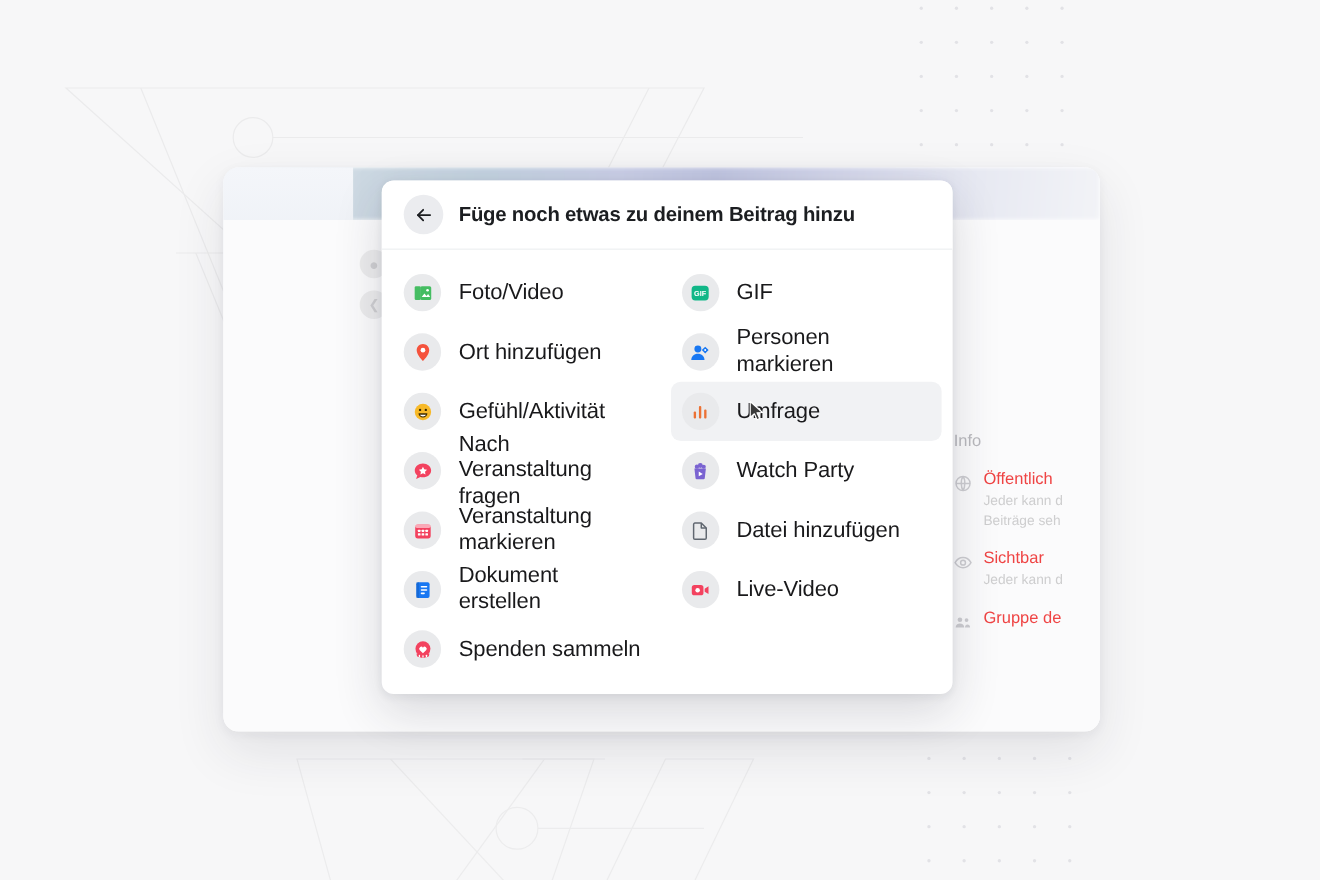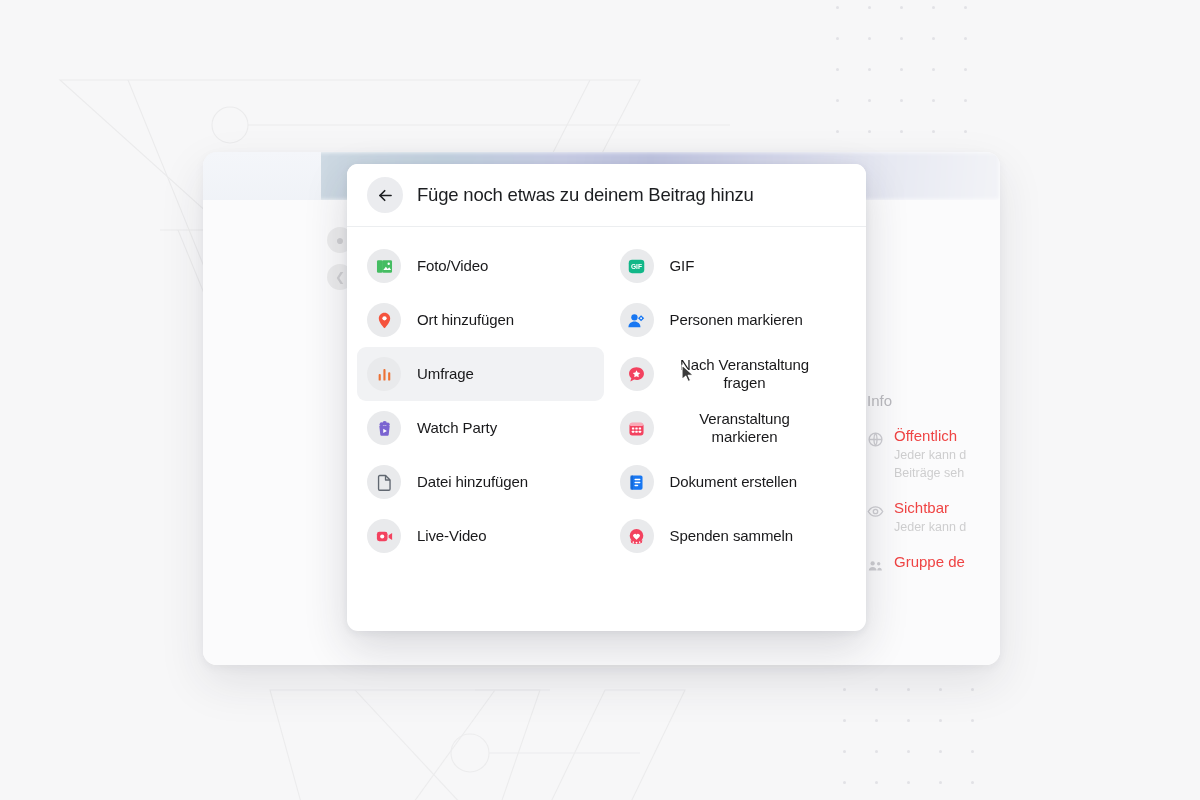--- a/index.html
+++ b/index.html
@@ -62,38 +62,38 @@
   }
   #dialog-header{
     height:62px;display:flex;align-items:center;gap:14px;
     padding:0 0 0 20px;border-bottom:1px solid #eceef0;background:#fff;
   }
   #back-button{
     width:36px;height:36px;border-radius:50%;background:#ebecef;
     display:flex;align-items:center;justify-content:center;flex:0 0 36px;
     border:none;cursor:pointer;padding:0;
   }
-  #dialog-title{font-size:18.5px;font-weight:400;color:#1c1e21;letter-spacing:-.2px;}
+  #dialog-title{font-size:18.5px;font-weight:700;color:#1c1e21;letter-spacing:-.2px;}
 
   #options-grid{
     padding:12px 10px 14px 10px;
     display:grid;grid-template-columns:1fr 1fr;column-gap:6px;row-gap:0;
   }
   .option-row{
     display:flex;align-items:center;gap:16px;
     height:54px;padding:0 10px;border-radius:9px;cursor:pointer;
     background:transparent;
   }
   .option-row.is-hovered{background:#f1f2f4;}
   .option-icon{
     width:34px;height:34px;flex:0 0 34px;border-radius:50%;
     background:#e9eaec;display:flex;align-items:center;justify-content:center;
   }
   .option-label{
-    font-size:15px;color:#19191b;line-height:1.2;letter-spacing:-.1px;text-align:center;
+    font-size:20px;color:#19191b;line-height:1.2;letter-spacing:-.1px;
   }
   .option-label.two-line{line-height:1.18;}
 
   
   #cursor{position:absolute;left:681px;top:364px;width:16px;height:20px;pointer-events:none;}
 </style>
 </head>
 <body>
 
 <div id="bg-layer">
@@ -266,20 +266,32 @@
         <span class="option-icon">
           <svg width="19" height="19" viewBox="0 0 24 24">
             <circle cx="9.4" cy="8" r="4" fill="#1877f2"></circle>
                 <path d="M1.8 20.5c0-4.3 3.3-7.2 7.6-7.2s7.6 2.9 7.6 7.2z" fill="#1877f2"></path>
                 <path d="M17.8 5.3l3.9 3.9-3.9 3.9-3.9-3.9z" fill="#1877f2"></path>
                 <circle cx="17.8" cy="9.2" r="1.15" fill="#ffffff"></circle>
           </svg>
         </span>
         <span class="option-label two-line" style="max-width: 150px;">Personen markieren</span>
       </div>
+      <div class="option-row">
+        <span class="option-icon">
+          <svg width="19" height="19" viewBox="0 0 24 24">
+            <circle cx="12" cy="12" r="9.4" fill="#f7b928"></circle>
+                <circle cx="8.7" cy="9.7" r="1.35" fill="#3d2b00"></circle>
+                <circle cx="15.3" cy="9.7" r="1.35" fill="#3d2b00"></circle>
+                <path d="M6.9 13.4h10.2c0 2.9-2.3 4.9-5.1 4.9s-5.1-2-5.1-4.9z" fill="#3d2b00"></path>
+                <path d="M8.6 15.2h6.8c-.6 1.2-1.9 2-3.4 2s-2.8-.8-3.4-2z" fill="#ffffff"></path>
+          </svg>
+        </span>
+        <span class="option-label">Gefühl/Aktivität</span>
+      </div>
       <div class="option-row is-hovered">
         <span class="option-icon">
           <svg width="19" height="19" viewBox="0 0 24 24">
             <rect x="4.6" y="11.4" width="2.7" height="8.2" rx="1.1" fill="#ec7134"></rect>
                 <rect x="10.6" y="5.1" width="2.7" height="14.5" rx="1.1" fill="#ec7134"></rect>
                 <rect x="16.6" y="9.1" width="2.7" height="10.5" rx="1.1" fill="#ec7134"></rect>
           </svg>
         </span>
         <span class="option-label">Umfrage</span>
       </div>

